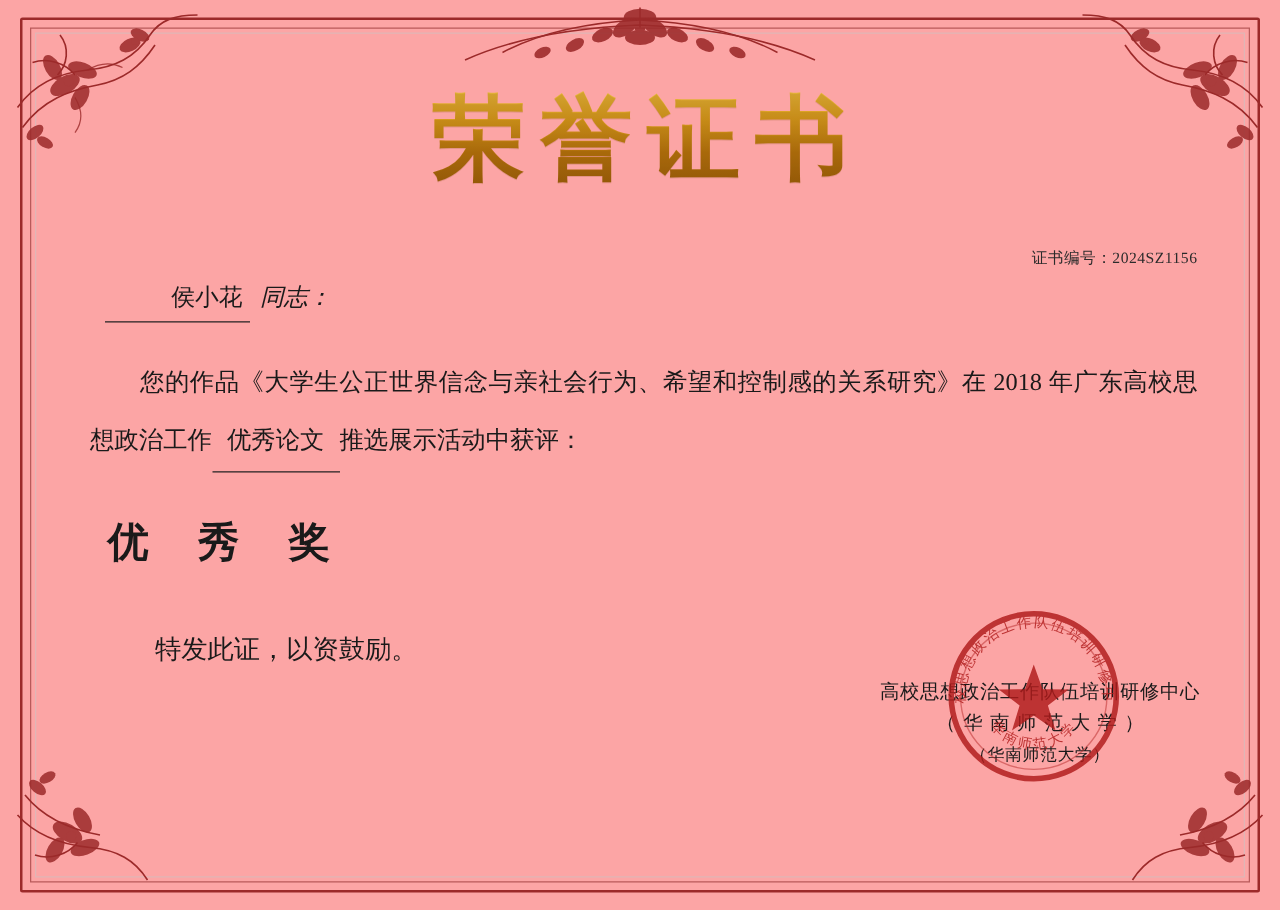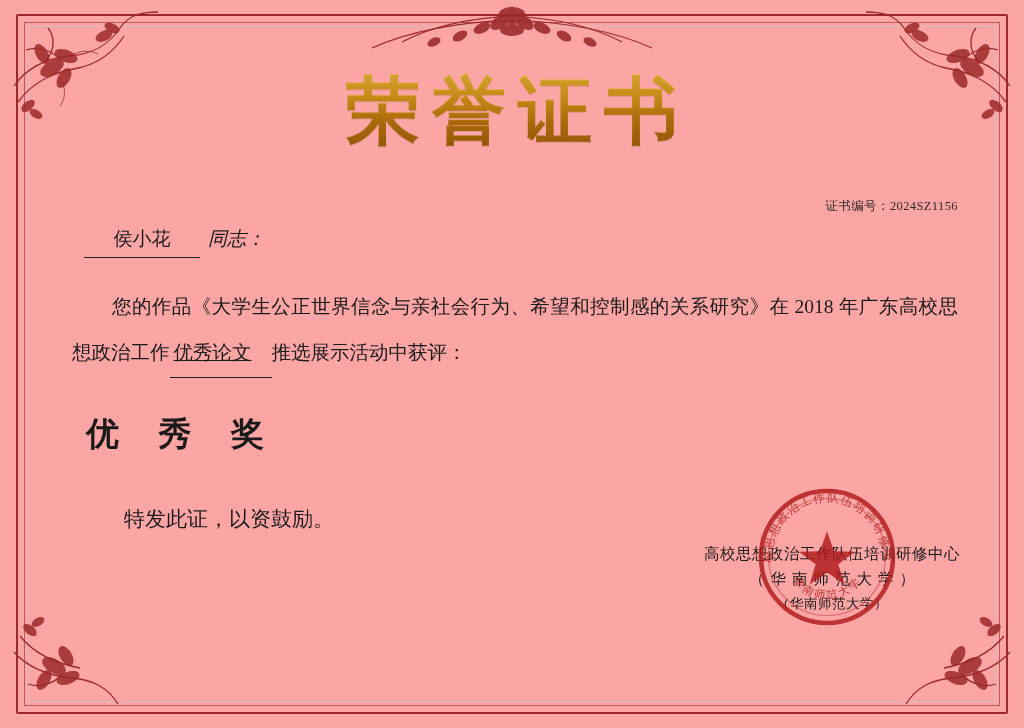--- a/index.html
+++ b/index.html
@@ -99,44 +99,43 @@
   }
   .recipient-line {
     font-size: 19px;
     line-height: 34px;
     margin-left: 12px;
     white-space: nowrap;
   }
   .name-blank {
     display: inline-block;
     min-width: 104px;
-    text-align: center;
+    text-align: right;
     border-bottom: 1.2px solid #222;
     padding: 0 6px 1px 6px;
   }
   .recipient-suffix {
     margin-left: 8px;
     font-style: italic;
   }
 
   .para {
     margin-top: 26px;
     font-size: 19.5px;
     line-height: 46px;
     text-indent: 40px;
     text-align: justify;
   }
   .inline-blank {
     display: inline-block;
     min-width: 94px;
-    text-align: left;
+    text-align: center;
     border-bottom: 1.2px solid #222;
     padding: 0 4px 1px 4px;
     text-indent: 0;
-    text-decoration: underline;
   }
 
   .award {
     margin-top: 34px;
     text-align: left;
     font-size: 33px;
     font-weight: 700;
     letter-spacing: 14px;
     padding-left: 14px;
     font-family: "DejaVu Serif", "Liberation Serif", serif;

